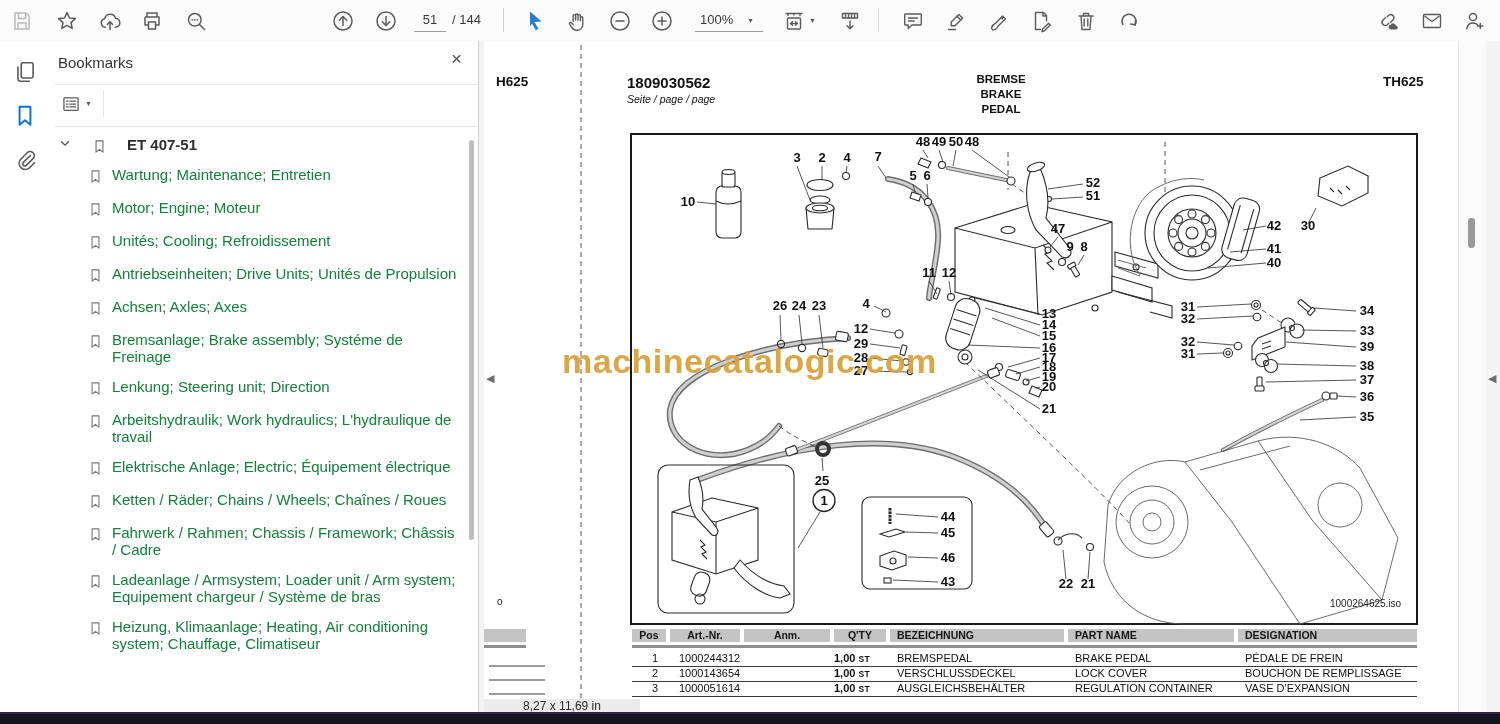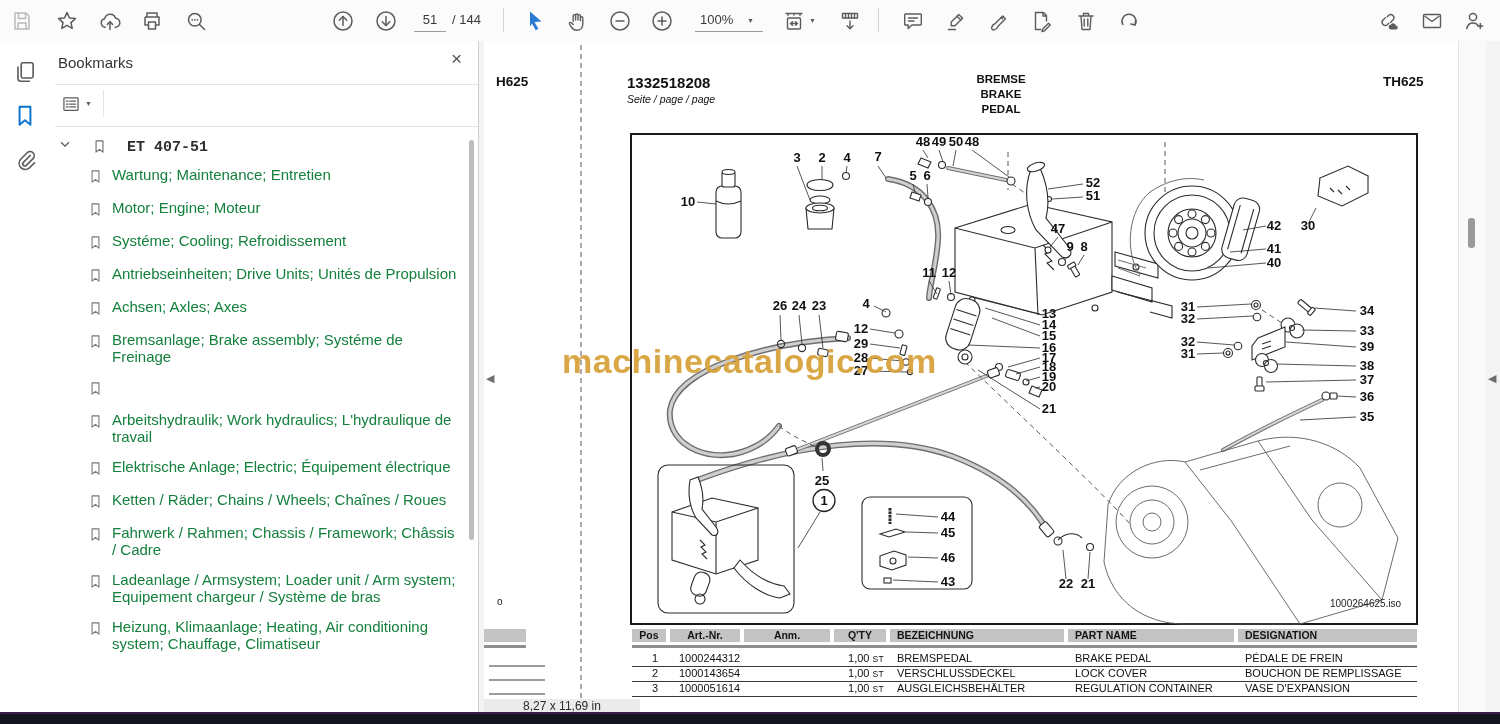--- a/index.html
+++ b/index.html
@@ -20,21 +20,21 @@
   .rail .ric svg{width:26px;height:26px;}
   
   .panel{position:absolute;left:55px;top:41px;width:423px;height:671px;background:#fff;border-right:1px solid #cfcfcf;}
   .panel-title{position:absolute;left:3px;top:13px;font-size:15px;color:#333;}
   .panel-close{position:absolute;right:16px;top:8px;font-size:19px;color:#555;cursor:pointer;line-height:19px;}
   .pdiv{position:absolute;left:0;height:1px;background:#e4e4e4;width:423px;}
   .opt-btn{position:absolute;left:6px;top:50px;width:40px;height:26px;color:#5c5c5c;cursor:pointer;}
   .opt-btn svg{width:20px;height:20px;position:absolute;left:0;top:3px;}
   .opt-btn .caret2{position:absolute;left:24px;top:9px;font-size:7px;color:#5c5c5c;}
   .opt-sep{position:absolute;left:48px;top:49px;width:1px;height:27px;background:#e4e4e4;}
-  .root-row{position:absolute;left:3px;top:95px;display:flex;align-items:flex-end;gap:20px;cursor:pointer;font-family:Liberation Mono, monospace;}
+  .root-row{position:absolute;left:3px;top:95px;display:flex;align-items:flex-start;gap:20px;cursor:pointer;}
   .root-row .chev svg{width:14px;height:14px;}
   .root-label{font-size:15px;font-weight:bold;color:#2f2f2f;}
   .bm-list{position:absolute;left:33px;top:125px;width:372px;}
   .bm-item{display:flex;gap:9px;margin-bottom:13px;cursor:pointer;}
   .bm-ico{flex:0 0 15px;width:15px;height:19px;margin-top:1px;}
   .bm-ico svg{width:15px;height:19px;}
   .bm-label{font-size:15px;line-height:17px;color:#15803d;}
   .pscroll{position:absolute;left:414px;top:99px;width:5px;height:400px;background:#bdbdbd;border-radius:3px;}
   
   .gutterL{position:absolute;left:479px;top:41px;width:5px;height:671px;background:#f3f3f3;}
@@ -60,21 +60,21 @@
   .thead,.trow{display:grid;grid-template-columns:34px 70px 86px 52px 174px 166px 179px;column-gap:4px;}
   .thead{height:13px;}
   .thead .hc{background:#c3c3c3;font-size:10.5px;font-weight:bold;line-height:13px;color:#141414;}
   .thead .hc:nth-child(-n+4){text-align:center;}
   .thead .hc:nth-child(n+5){padding-left:7px;}
   .tsep{position:absolute;left:0;top:16px;width:785px;height:3px;background:#8e8e8e;}
   .tbody{position:absolute;left:0;top:23px;width:785px;}
   .trow{height:14px;border-bottom:1px solid #3a3a3a;font-size:11px;line-height:13px;color:#111;}
   .trow .cell:nth-child(1){text-align:right;padding-right:8px;}
   .trow .cell:nth-child(2){padding-left:9px;}
-  .trow .cell:nth-child(4){text-align:right;padding-right:2px;}
+  .trow .cell:nth-child(4){text-align:left;padding-right:2px;font-weight:bold;}
   .trow .cell:nth-child(5),.trow .cell:nth-child(6),.trow .cell:nth-child(7){padding-left:7px;}
   .unit{font-size:8.5px;letter-spacing:.3px;}
   
   #diagram{position:absolute;left:484px;top:41px;z-index:5;}
   .pt{stroke:#2b2b2b;stroke-width:1.1;fill:#fff;}
   .ptn{stroke:#2b2b2b;stroke-width:1.1;fill:none;}
   .thin{stroke:#5a5a5a;stroke-width:.9;fill:none;}
   .ldr{stroke:#2b2b2b;stroke-width:.8;fill:none;}
   .dash{stroke:#444;stroke-width:.9;stroke-dasharray:5 4;fill:none;}
   .hose-b{stroke:#6e6e6e;stroke-width:6;fill:none;stroke-linecap:round;}
@@ -299,21 +299,21 @@
           <span class="bm-ico"><svg viewBox="0 0 24 24" fill="none" stroke="#767676" stroke-width="1.7" stroke-linejoin="round">
               <path d="M6.5 3h11v18l-5.5-4.5L6.5 21z"></path>
             </svg></span>
           <span class="bm-label">Motor; Engine; Moteur</span>
         </div>
 
         <div class="bm-item">
           <span class="bm-ico"><svg viewBox="0 0 24 24" fill="none" stroke="#767676" stroke-width="1.7" stroke-linejoin="round">
               <path d="M6.5 3h11v18l-5.5-4.5L6.5 21z"></path>
             </svg></span>
-          <span class="bm-label">Systéme; Cooling; Refroidissement</span>
+          <span class="bm-label">Unités; Cooling; Refroidissement</span>
         </div>
 
         <div class="bm-item">
           <span class="bm-ico"><svg viewBox="0 0 24 24" fill="none" stroke="#767676" stroke-width="1.7" stroke-linejoin="round">
               <path d="M6.5 3h11v18l-5.5-4.5L6.5 21z"></path>
             </svg></span>
           <span class="bm-label">Antriebseinheiten; Drive Units; Unités de Propulsion</span>
         </div>
 
         <div class="bm-item">
@@ -327,20 +327,21 @@
           <span class="bm-ico"><svg viewBox="0 0 24 24" fill="none" stroke="#767676" stroke-width="1.7" stroke-linejoin="round">
               <path d="M6.5 3h11v18l-5.5-4.5L6.5 21z"></path>
             </svg></span>
           <span class="bm-label">Bremsanlage; Brake assembly; Systéme de Freinage</span>
         </div>
 
         <div class="bm-item">
           <span class="bm-ico"><svg viewBox="0 0 24 24" fill="none" stroke="#767676" stroke-width="1.7" stroke-linejoin="round">
               <path d="M6.5 3h11v18l-5.5-4.5L6.5 21z"></path>
             </svg></span>
+          <span class="bm-label">Lenkung; Steering unit; Direction</span>
         </div>
 
         <div class="bm-item">
           <span class="bm-ico"><svg viewBox="0 0 24 24" fill="none" stroke="#767676" stroke-width="1.7" stroke-linejoin="round">
               <path d="M6.5 3h11v18l-5.5-4.5L6.5 21z"></path>
             </svg></span>
           <span class="bm-label">Arbeitshydraulik; Work hydraulics; L'hydraulique de travail</span>
         </div>
 
         <div class="bm-item">
@@ -387,21 +388,21 @@
   <div class="gutterL"></div>
   <div class="collapseL">◀</div>
   <div class="vtrack"></div>
   <div class="vthumb"></div>
   <div class="rstrip"></div>
   <div class="collapseR">◀</div>
 
   <div class="docarea"></div>
 
   <div class="hdr model-l abs">H625</div>
-  <div class="hdr doc-number abs">1332518208</div>
+  <div class="hdr doc-number abs">1809030562</div>
   <div class="hdr seite abs">Seite / page / page</div>
   <div class="hdr ptitle abs">
     <div>BREMSE</div>
     <div>BRAKE</div>
     <div>PEDAL</div>
   </div>
   <div class="hdr model-r abs">TH625</div>
   <div class="hdr iso-partial abs">o</div>
 
   <svg id="diagram" width="974" height="683" viewBox="484 41 974 683">

